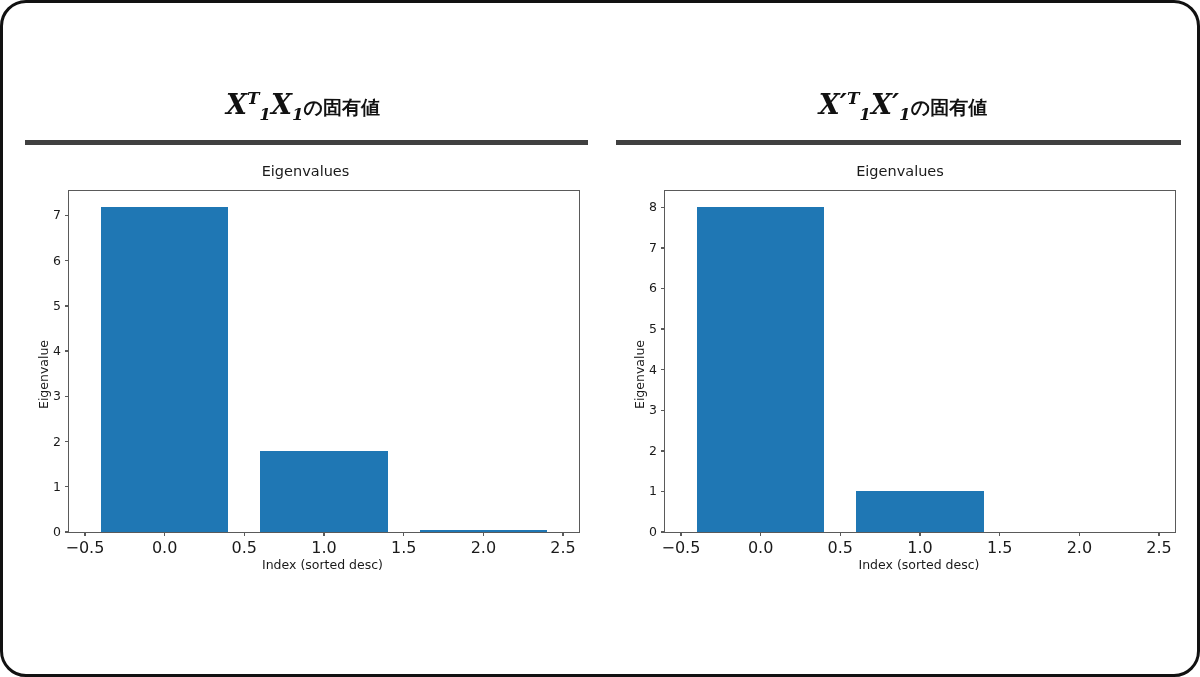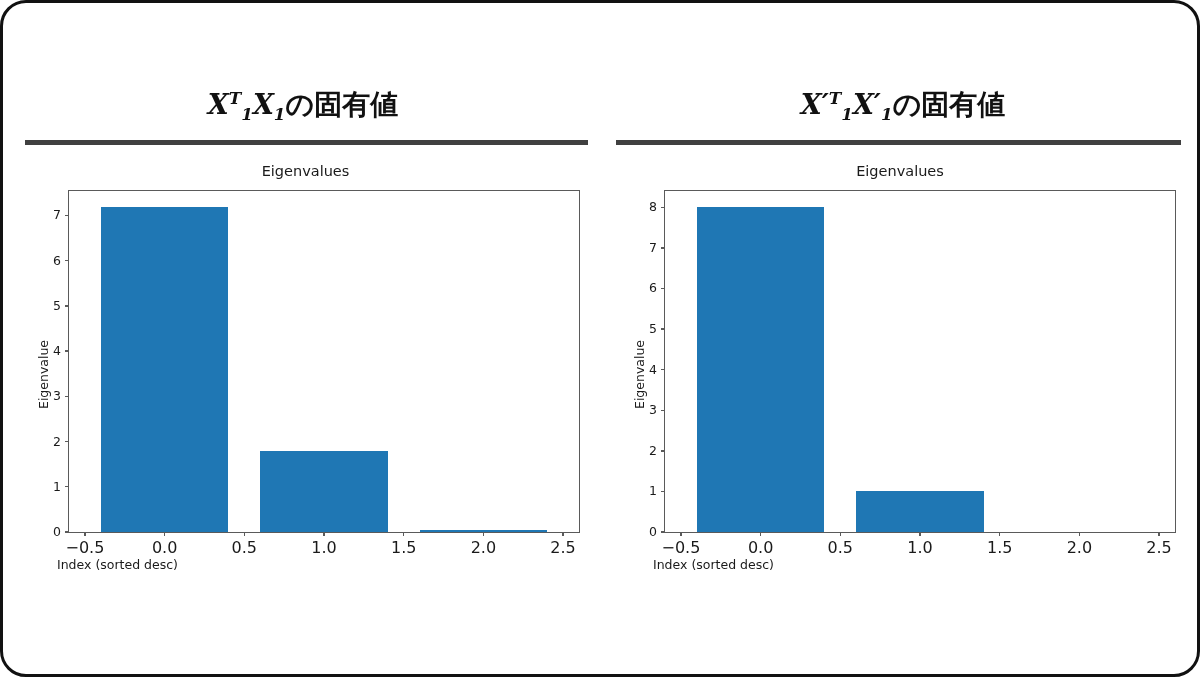--- a/index.html
+++ b/index.html
@@ -53,21 +53,21 @@
     font-style: italic;
     font-size: 27px;
     color: #111111;
     white-space: nowrap;
     line-height: 1;
   }
   .heading-title .jp {
     font-family: Liberation Sans, sans-serif;
     font-style: normal;
     font-weight: bold;
-    font-size: 28px;
+    font-size: 19px;
   }
   .heading-title sup {
     font-size: 0.62em;
     vertical-align: super;
     line-height: 0;
   }
   .heading-title sub {
     font-size: 0.62em;
     vertical-align: sub;
     line-height: 0;
@@ -171,21 +171,21 @@
     font-size: 16px;
     color: #1a1a1a;
     white-space: nowrap;
   }
 
   .xlabel {
     position: absolute;
     top: 394px;
     left: 0;
     width: 100%;
-    text-align: left;
+    text-align: center;
     font-size: 12.5px;
     color: #1a1a1a;
   }
   .panel-left  .xlabel { padding-left: 34px; box-sizing: border-box; }
   .panel-right .xlabel { padding-left: 38px; box-sizing: border-box; }
 
   .ylabel {
     position: absolute;
     font-size: 12.5px;
     color: #1a1a1a;

